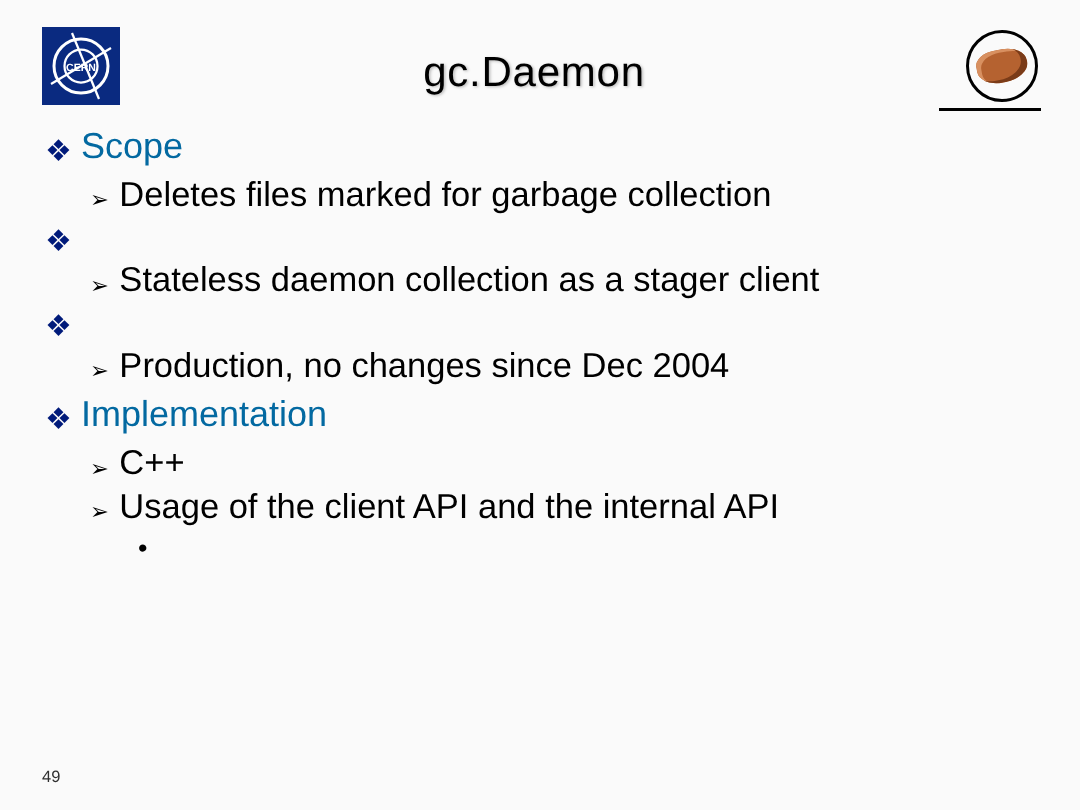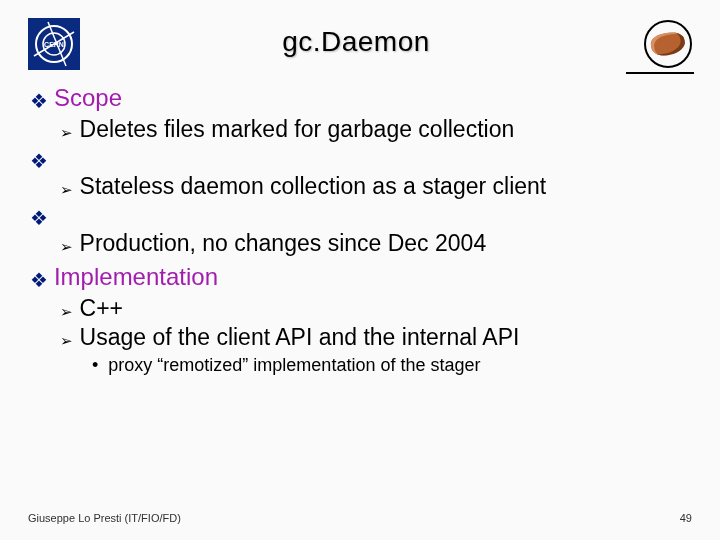--- a/index.html
+++ b/index.html
@@ -11,21 +11,21 @@
     position: relative;
   }
   .slide {
     width: 720px;
     height: 540px;
     padding: 18px 28px 0 28px;
     position: relative;
   }
   .header {
     display: flex;
-    align-items: flex-start;
+    align-items: center;
     margin-bottom: 14px;
   }
   .logo-left {
     width: 52px;
     height: 52px;
     flex: 0 0 52px;
   }
   .logo-left svg { width: 100%; height: 100%; }
   .title-wrap {
     flex: 1;
@@ -74,21 +74,21 @@
   }
   .l1 .bullet {
     color: #001a7a;
     font-size: 20px;
     margin-right: 6px;
     line-height: 1;
     position: relative;
     top: 2px;
   }
   .l1 .label {
-    color: #a21caf;
+    color: #0369a1;
     font-size: 24px;
   }
   .l2 {
     display: flex;
     align-items: baseline;
     margin-left: 30px;
     margin-top: 2px;
     margin-bottom: 2px;
   }
   .l2 .bullet {
@@ -192,23 +192,21 @@
     <div class="l2">
       <span class="bullet">➢</span>
       <span class="label">C++</span>
     </div>
     <div class="l2">
       <span class="bullet">➢</span>
       <span class="label">Usage of the client API and the internal API</span>
     </div>
     <div class="l3">
       <span class="bullet">•</span>
-      <span class="label">proxy “remotized” implementation of the stager</span>
     </div>
 
   </div>
 
   <div class="footer">
-    <span>Giuseppe Lo Presti (IT/FIO/FD)</span>
     <span class="page-num">49</span>
   </div>
 
 </div>
 
 </body></html>

